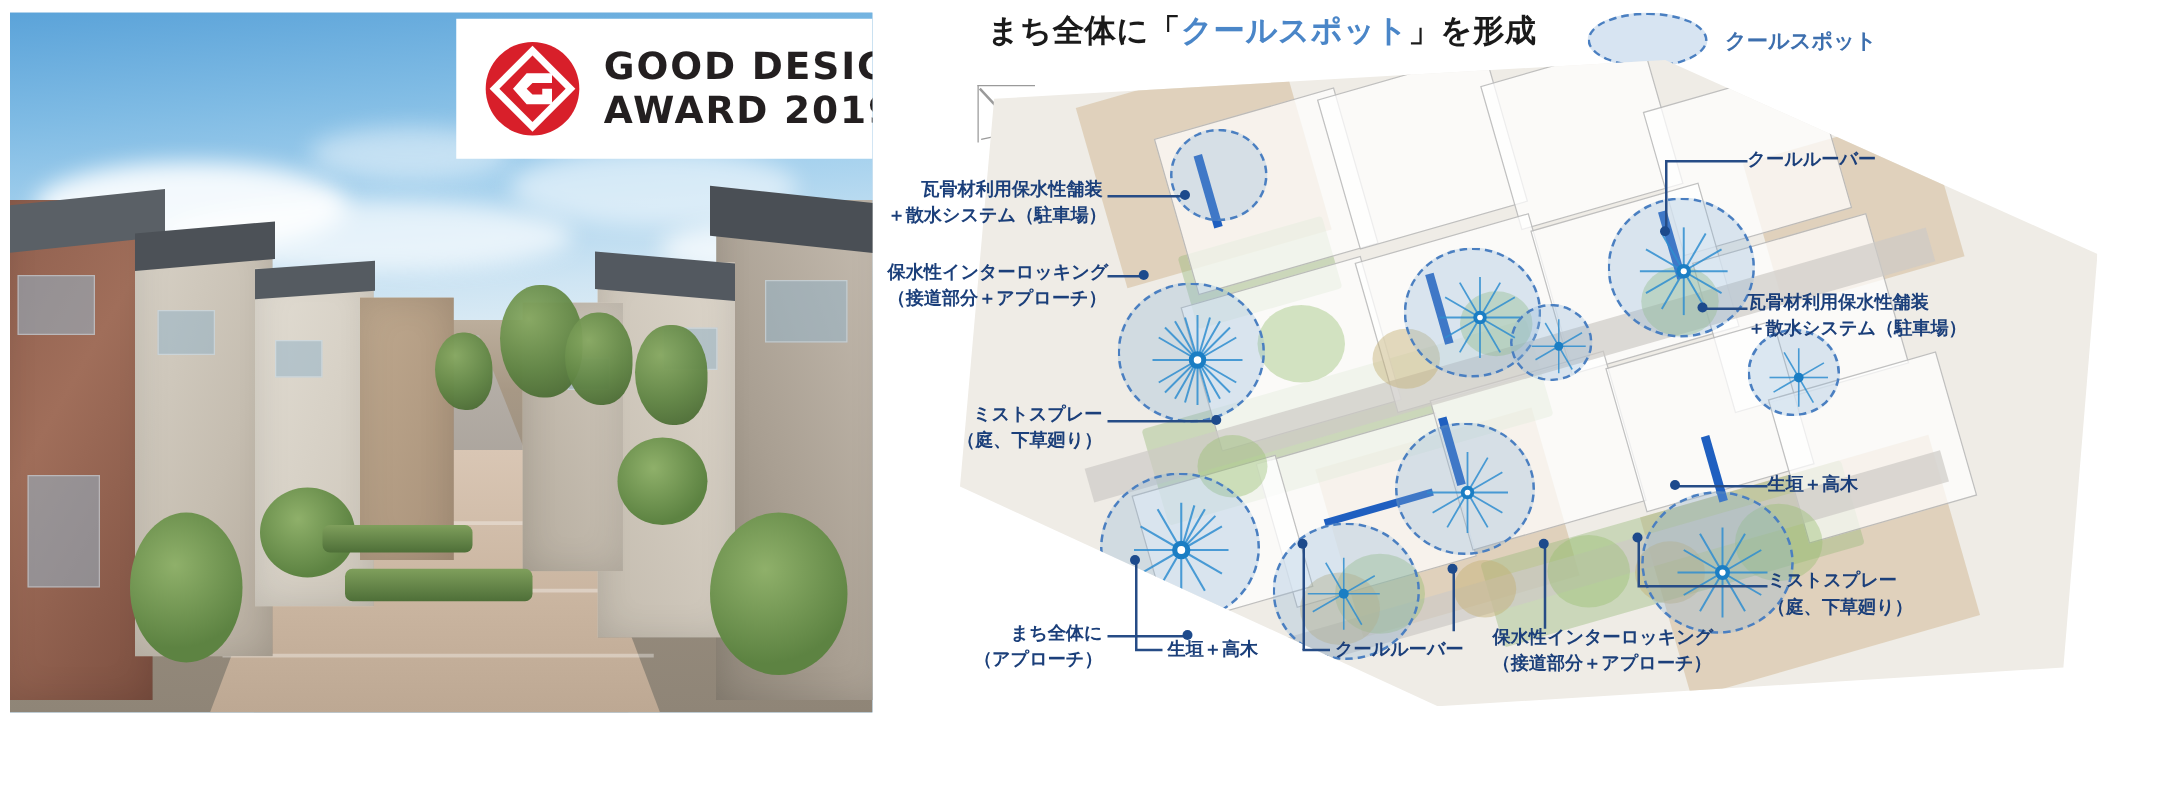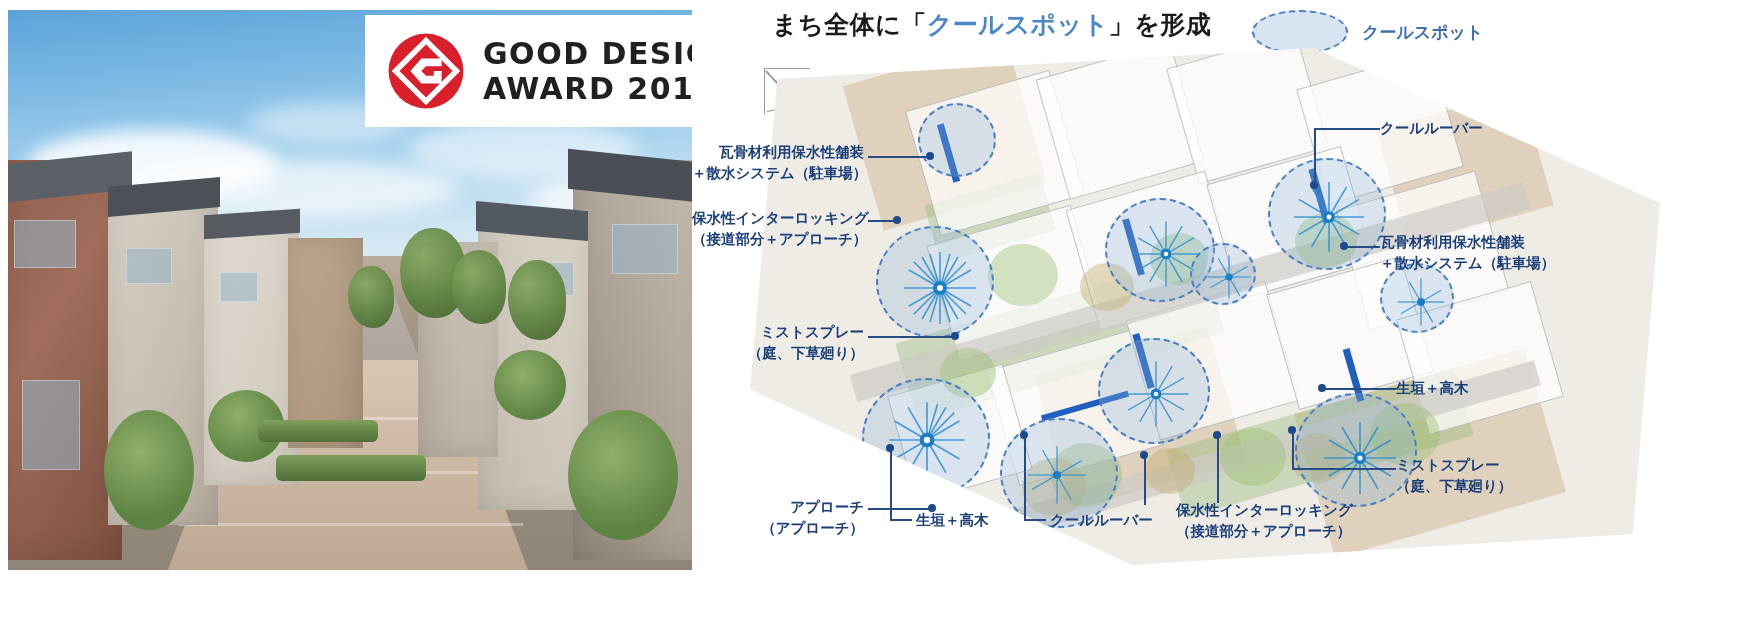--- a/index.html
+++ b/index.html
@@ -108,21 +108,21 @@
   .gd-mark { width: 78px; height: 78px; flex: 0 0 78px; position: relative; }
   .gd-text { display: flex; flex-direction: column; justify-content: center; }
   .gd-line {
     font-family: "DejaVu Sans", "Liberation Sans", sans-serif;
     font-weight: 700; font-size: 30px; letter-spacing: 1.5px;
     color: #231f20; line-height: 1.18; white-space: nowrap;
   }
 
   
   .diagram-panel {
-    position: absolute; left: 692px; top: 0; width: 1029px; height: 635px;
+    position: absolute; left: 710px; top: 0; width: 1029px; height: 635px;
     background: #ffffff;
     font-family: Liberation Serif, serif;
   }
   .map-bg {
     position: absolute; left: 58px; top: 48px; width: 910px; height: 517px;
     background: #efece6;
     clip-path: polygon(3% 6%, 62% 0%, 100% 30%, 97% 94%, 42% 100%, 0% 66%);
     overflow: hidden;
   }
   .plot {
@@ -538,21 +538,21 @@
     <div class="dot" style="left:201px; top:216px;"></div>
 
     <div class="callout right-al" style="left:0px; top:322px; width:172px;">
       <div>ミストスプレー</div>
       <div>（庭、下草廻り）</div>
     </div>
     <div class="lead" style="left:176px; top:336px; width:86px;"></div>
     <div class="dot" style="left:259px; top:332px;"></div>
 
     <div class="callout right-al" style="left:0px; top:497px; width:172px;">
-      <div>アプローチ</div>
+      <div>まち全体に</div>
       <div>（アプローチ）</div>
     </div>
     <div class="lead" style="left:176px; top:508px; width:62px;"></div>
     <div class="dot" style="left:236px; top:504px;"></div>
 
     <div class="lead-v" style="left:198px; top:448px; height:72px;"></div>
     <div class="lead" style="left:198px; top:519px; width:22px;"></div>
     <div class="dot" style="left:194px; top:444px;"></div>
     <div class="callout" style="left:224px; top:510px;">
       <div>生垣＋高木</div>

